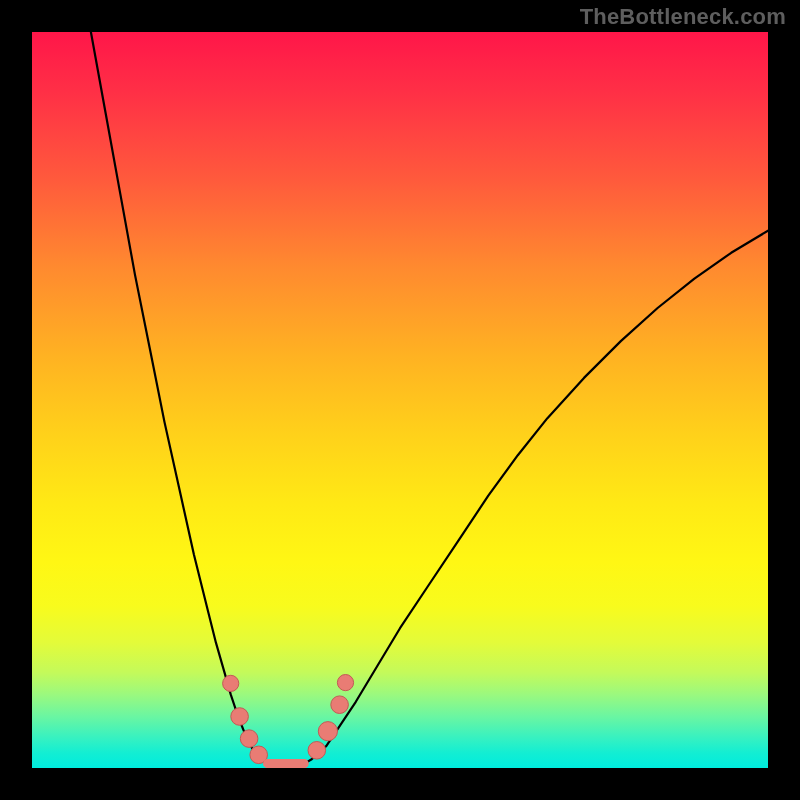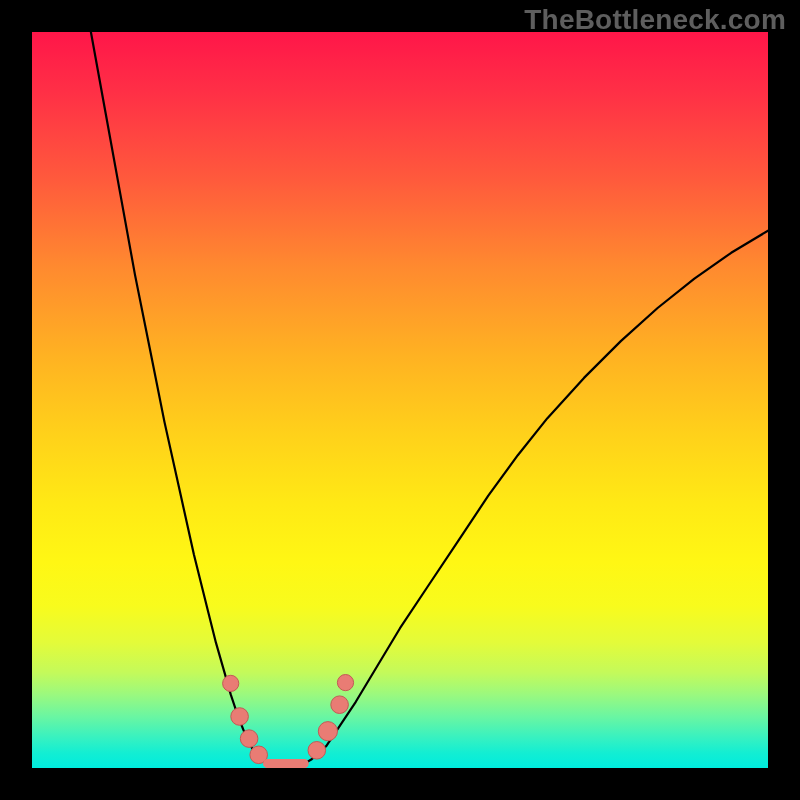--- a/index.html
+++ b/index.html
@@ -15,21 +15,21 @@
     position: absolute;
     left: 0; top: 0;
     width: 800px; height: 800px;
     background: #000;
   }
   .watermark {
     position: absolute;
     top: 4px;
     right: 14px;
     color: #5e5e5e;
-    font-size: 28px;
+    font-size: 22px;
     font-weight: 600;
     letter-spacing: 0.2px;
     z-index: 5;
   }
   .plot {
     position: absolute;
     left: 32px;
     top: 32px;
     width: 736px;
     height: 736px;

